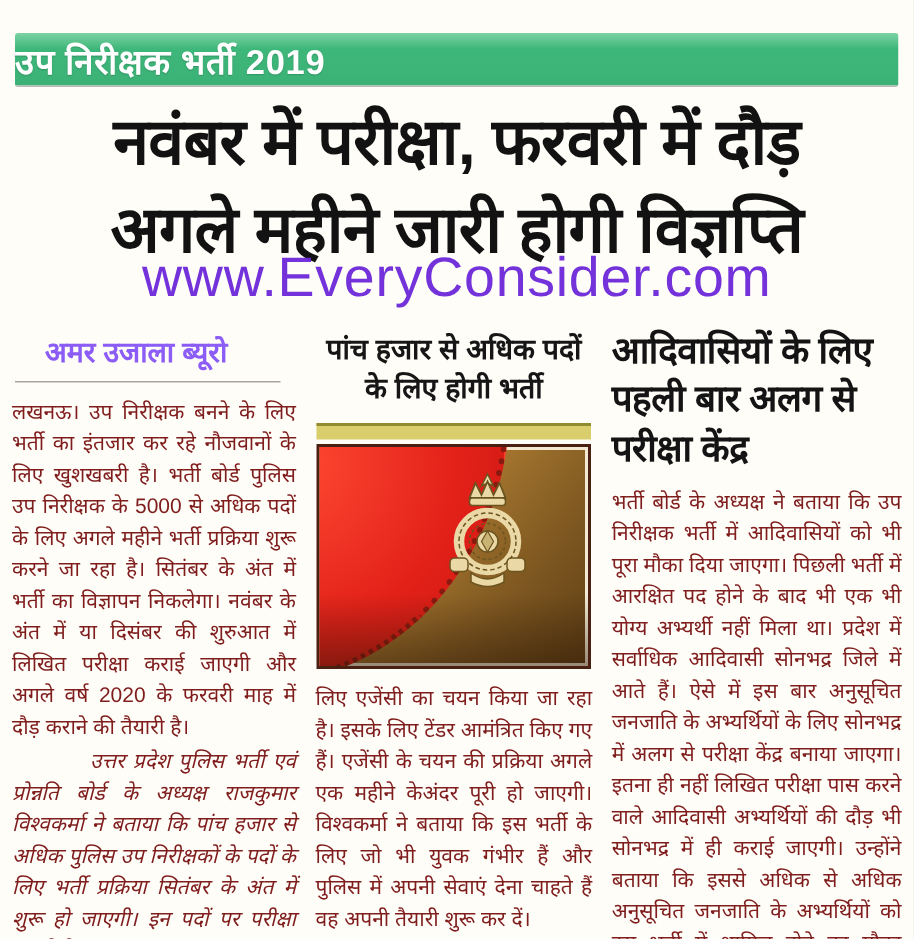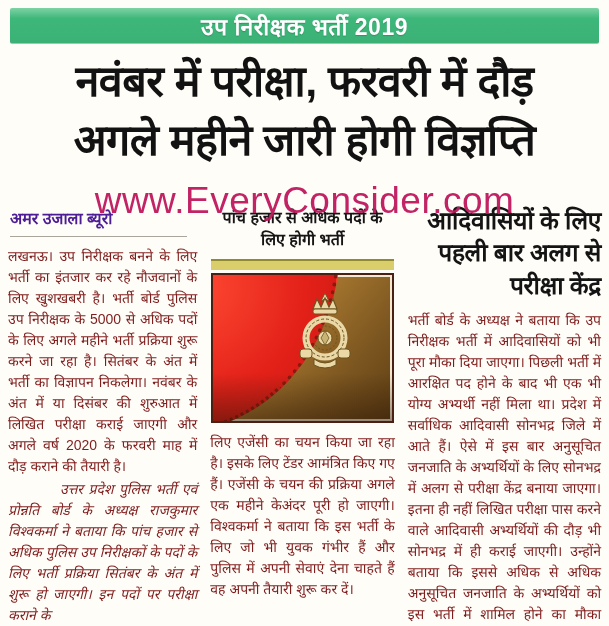--- a/index.html
+++ b/index.html
@@ -12,25 +12,25 @@
     width:609px;height:626px;
     margin:0 auto;
     background:#fffdf8;
     overflow:hidden;
     box-sizing:border-box;
     padding:6px 8px;
     color:#1d1d1d;
   }
   
   .banner{
-    margin:2px 2px 8px 2px;
+    margin:16px 2px 8px 2px;
     height:35px;
     background:linear-gradient(180deg,#7dd3a4 0%,#3eb77a 30%,#3bb176 100%);
     border-radius:2px;
-    display:flex;align-items:center;justify-content:center;
+    display:flex;align-items:center;
     border-bottom:1px solid #b9b9b9;
   }
   .banner .banner-title{
     color:#ffffff;
     font-size:23px;
     font-weight:bold;
     letter-spacing:.5px;
     text-shadow:0 1px 1px rgba(0,0,0,.18);
   }
   
@@ -41,77 +41,77 @@
     font-size:43px;
     line-height:1.38;
     letter-spacing:-.5px;
     margin-top:6px;
   }
   .headline .hl-line{display:block;white-space:nowrap;}
   
   .watermark{
     position:absolute;
     left:0;right:0;
-    top:180px;
+    top:164px;
     text-align:center;
     font-size:37px;
     font-weight:400;
-    color:#be185d;
+    color:#6d28d9;
     opacity:.95;
     z-index:6;
     pointer-events:none;
     letter-spacing:.5px;
   }
   
   .columns{
     position:relative;
     display:flex;
     gap:13px;
     margin-top:34px;
     align-items:flex-start;
   }
   .col{box-sizing:border-box;}
   .col-left{width:194px;}
   .col-mid{width:189px;}
   .col-right{width:198px;}
   .byline{
-    font-size:16px;
-    font-weight:bold;
-    color:#4c1d95;
+    font-size:19px;
+    font-weight:bold;
+    color:#8b5cf6;
     padding:2px 0 7px 2px;
+    margin-left:20px;
   }
   .byline-rule{
     border:0;border-top:1.5px solid #a9a49c;
     margin:0 10px 9px 2px;
   }
   .body-text{
     font-size:14px;
     line-height:1.5;
     text-align:justify;
     color:#7f1d1d;
     margin:0;
   }
   .body-text + .body-text{margin-top:2px;font-style:italic;}
   .indent-first{text-indent:52px;}
   .subhead-mid{
-    font-size:16px;
+    font-size:19px;
     font-weight:bold;
     text-align:center;
     line-height:1.4;
     color:#161616;
     margin:2px 4px 8px 4px;
   }
   .subhead-right{
     font-size:24.5px;
     font-weight:bold;
     line-height:1.33;
     color:#141414;
     margin:0 0 8px 0;
     letter-spacing:-.3px;
-    text-align:right;
   }
   
   .photo-strip{
     height:9px;
     background:#d9ce6b;
     border-top:2px solid #8f8b2e;
     margin:2px 1px 0 1px;
   }
   .photo-frame{
     position:relative;

